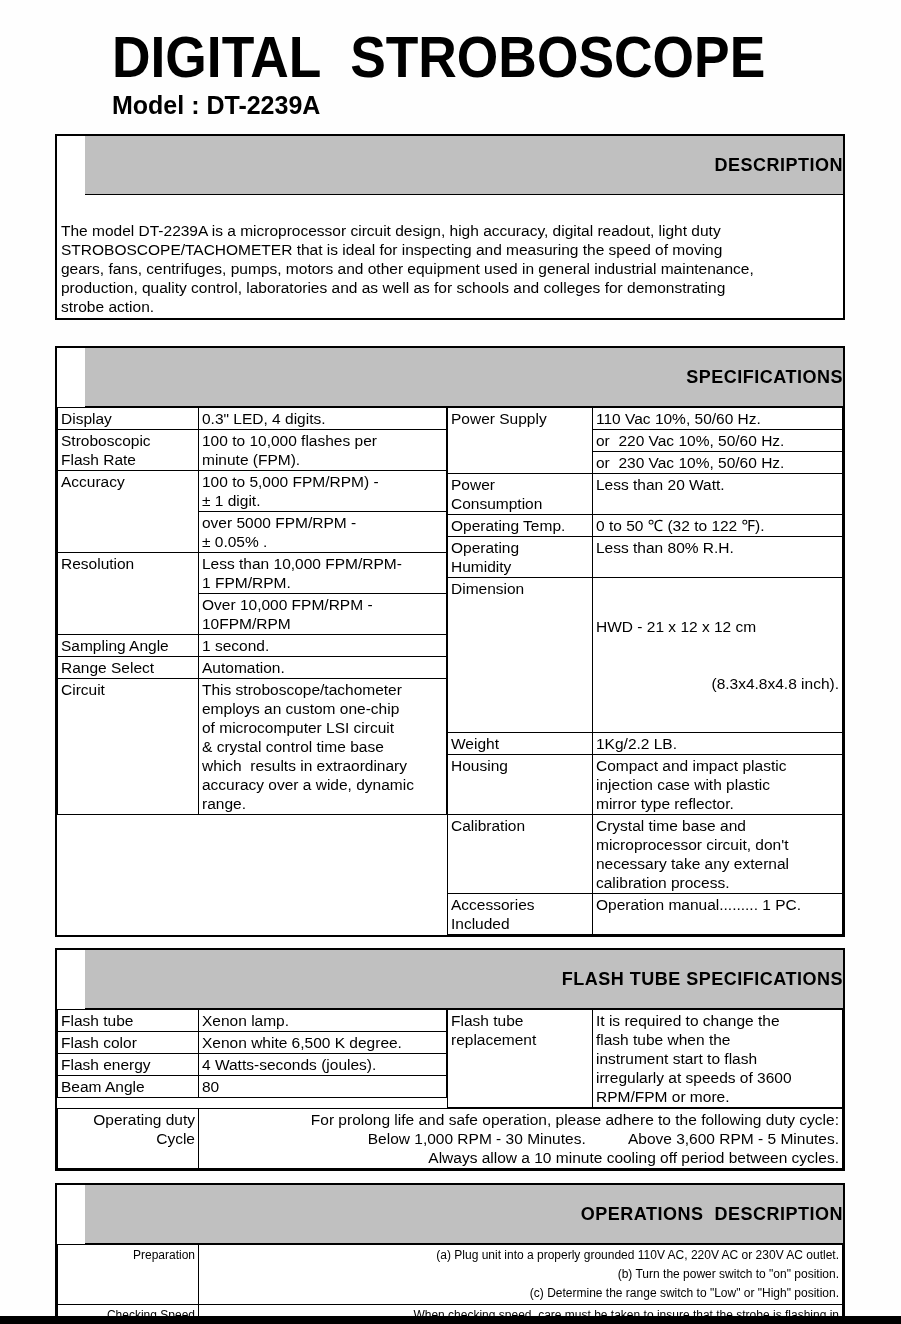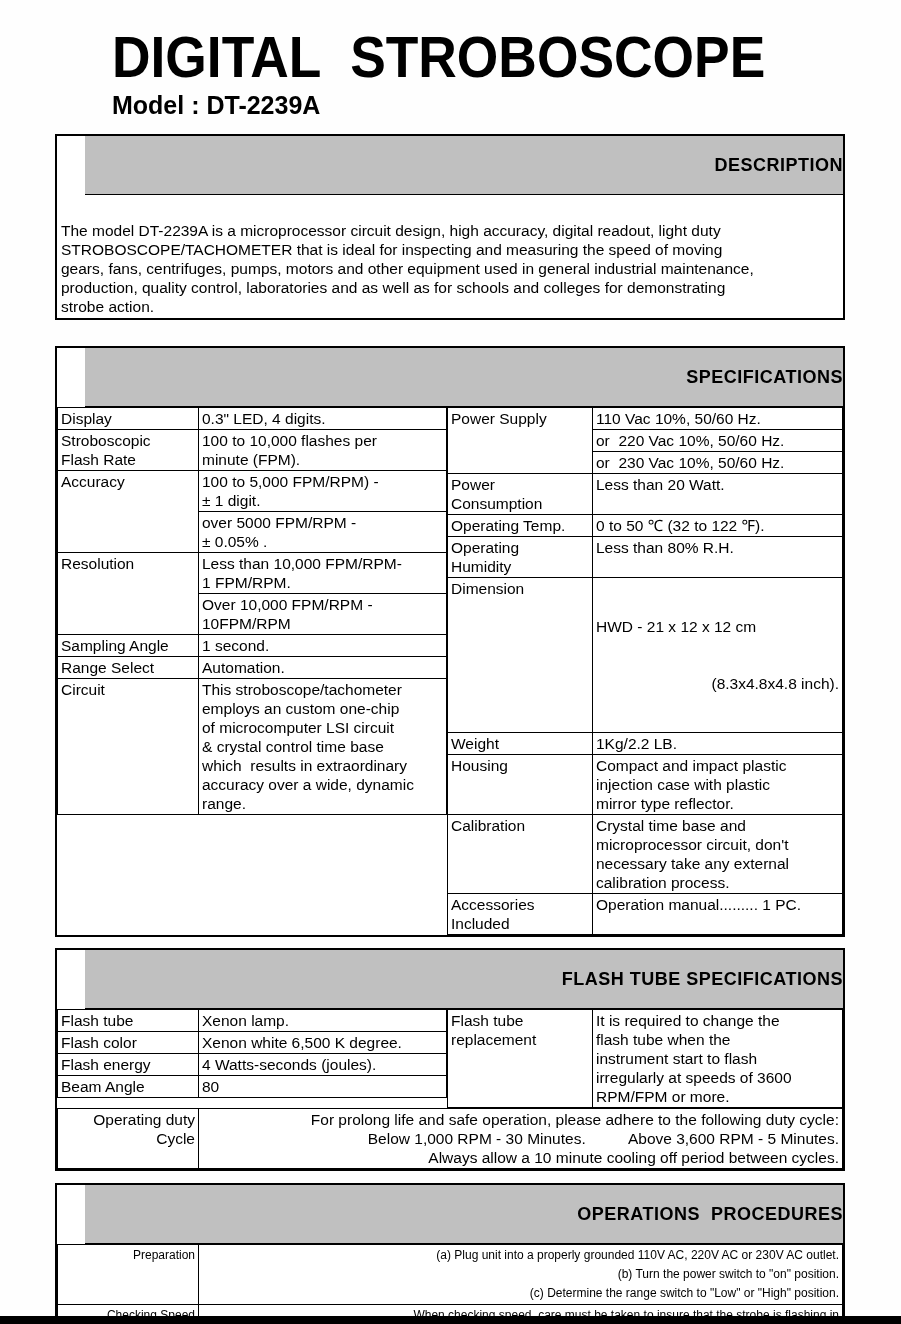--- a/index.html
+++ b/index.html
@@ -220,21 +220,21 @@
         <tbody>
           <tr>
             <td class="lbl">Operating duty<br>Cycle</td>
             <td class="val">For prolong life and safe operation, please adhere to the following duty cycle:<br>Below 1,000 RPM - 30 Minutes.          Above 3,600 RPM - 5 Minutes.<br>Always allow a 10 minute cooling off period between cycles.</td>
           </tr>
         </tbody>
       </table>
     </div>
 
     <div class="section gap12">
-      <div class="sec-header">OPERATIONS  PROCEDURES</div>
+      <div class="sec-header">OPERATIONS  DESCRIPTION</div>
       <table class="t t-full t-ops">
         <colgroup>
             <col style="width:141px">
             <col>
           </colgroup>
         <tbody>
           <tr>
             <td class="lbl">Preparation</td>
             <td class="val">(a) Plug unit into a properly grounded 110V AC, 220V AC or 230V AC outlet.<br>(b) Turn the power switch to "on" position.<br>(c) Determine the range switch to "Low" or "High" position.</td>
           </tr>

